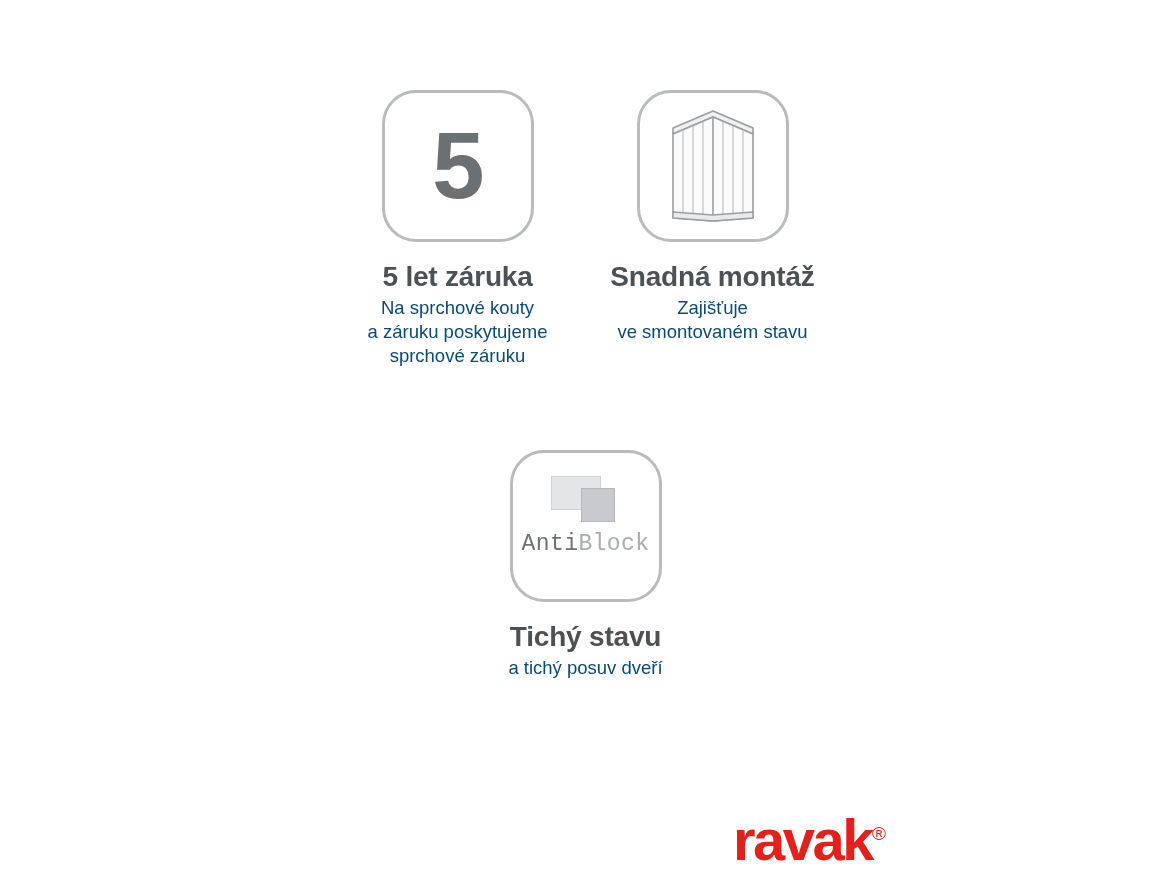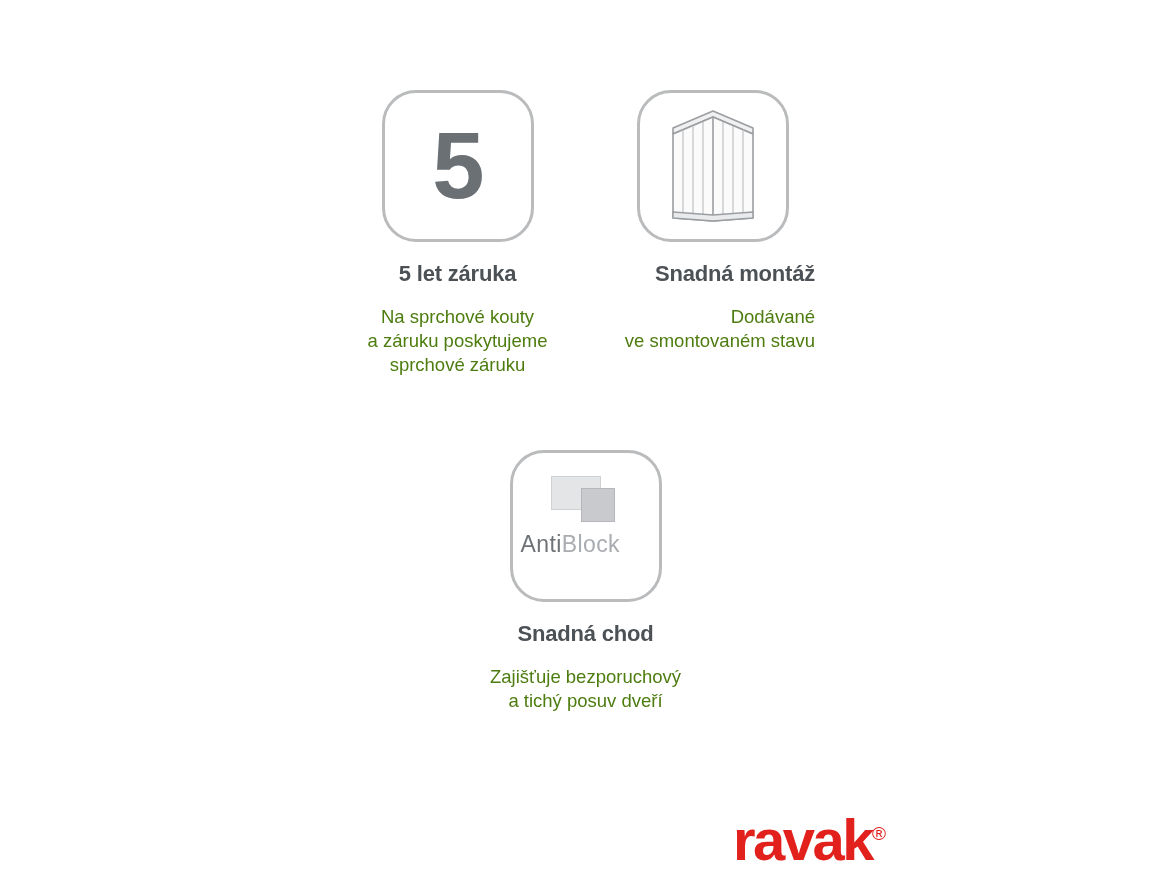--- a/index.html
+++ b/index.html
@@ -32,32 +32,32 @@
     height: 152px;
     border: 3px solid #b9bbbd;
     border-radius: 34px;
     box-sizing: border-box;
     margin: 0 auto;
     position: relative;
     background: #ffffff;
   }
 
   .feature-title {
-    font-size: 22px;
+    font-size: 28px;
     font-weight: bold;
     color: #4c5156;
     margin-top: 19px;
     line-height: 1.15;
     letter-spacing: -0.2px;
   }
 
   .feature-desc {
     font-size: 18.5px;
-    color: #4d7c0f;
-    margin-top: 19px;
+    color: #0c4a6e;
+    margin-top: 3px;
     line-height: 1.28;
   }
   .feature-desc .l {
     display: block;
   }
 
   
   .num-five {
     position: absolute;
     left: 0;
@@ -110,24 +110,25 @@
     position: absolute;
     left: 38px;
     top: 14px;
     width: 34px;
     height: 34px;
     background: #c8cacd;
     border: 1px solid #b5b7ba;
     box-sizing: border-box;
   }
   .ab-text {
-    text-align: left;
+    text-align: center;
     font-size: 23px;
     letter-spacing: 0.4px;
     margin-top: 5px;
+    font-family: Liberation Mono, monospace;
   }
   .ab-anti { color: #6f7276; font-weight: normal; }
   .ab-block { color: #a9acb0; font-weight: normal; }
 
   
   .logo {
     position: absolute;
     left: 733px;
     top: 811px;
     color: #e2211c;
@@ -153,21 +154,21 @@
       <div class="num-five">5</div>
     </div>
     <div class="feature-title">5 let záruka</div>
     <div class="feature-desc">
       <span class="l">Na sprchové kouty</span>
       <span class="l">a záruku poskytujeme</span>
       <span class="l">sprchové záruku</span>
     </div>
   </div>
 
-  <div class="feature" style="left:610px; top:90px; width:205px;text-align:right;">
+  <div class="feature" style="left:610px; top:90px; width:205px;">
     <div class="icon-box">
       <div class="enclosure">
         <svg width="92" height="116" viewBox="0 0 92 116" xmlns="http://www.w3.org/2000/svg">
 
           <path d="M6 20 L46 3 L86 20 L86 26 L46 9 L6 26 Z" fill="#f0f0f1" stroke="#9b9ea1" stroke-width="1.6" stroke-linejoin="round"></path>
 
           <path d="M6 26 L46 9 L86 26 L86 110 L46 113 L6 110 Z" fill="#fbfbfb" stroke="#9b9ea1" stroke-width="1.6" stroke-linejoin="round"></path>
 
           <line x1="46" y1="9" x2="46" y2="113" stroke="#9b9ea1" stroke-width="1.6"></line>
 
@@ -178,40 +179,39 @@
           <line x1="56" y1="14" x2="56" y2="112.5" stroke="#c3c5c8" stroke-width="1.3"></line>
           <line x1="66" y1="18" x2="66" y2="112" stroke="#c3c5c8" stroke-width="1.3"></line>
           <line x1="76" y1="22" x2="76" y2="111" stroke="#c3c5c8" stroke-width="1.3"></line>
 
           <path d="M6 104 L46 107 L86 104 L86 110 L46 113 L6 110 Z" fill="#e9eaeb" stroke="#9b9ea1" stroke-width="1.4" stroke-linejoin="round"></path>
         </svg>
       </div>
     </div>
     <div class="feature-title">Snadná montáž</div>
     <div class="feature-desc">
-      <span class="l">Dodávané</span>
+      <span class="l">Zajišťuje</span>
       <span class="l">ve smontovaném stavu</span>
     </div>
   </div>
 
   <div class="feature" style="left:483px; top:450px; width:205px;">
     <div class="icon-box">
       <div class="antiblock">
         <div class="ab-squares">
           <div class="ab-sq-back"></div>
           <div class="ab-sq-front"></div>
         </div>
         <div class="ab-text">
           <span class="ab-anti">Anti</span><span class="ab-block">Block</span>
         </div>
       </div>
     </div>
-    <div class="feature-title">Snadná chod</div>
+    <div class="feature-title">Tichý stavu</div>
     <div class="feature-desc">
-      <span class="l">Zajišťuje bezporuchový</span>
       <span class="l">a tichý posuv dveří</span>
     </div>
   </div>
 
   <div class="logo">
     <span>ravak</span><span class="reg">®</span>
   </div>
 
 </div>
 

